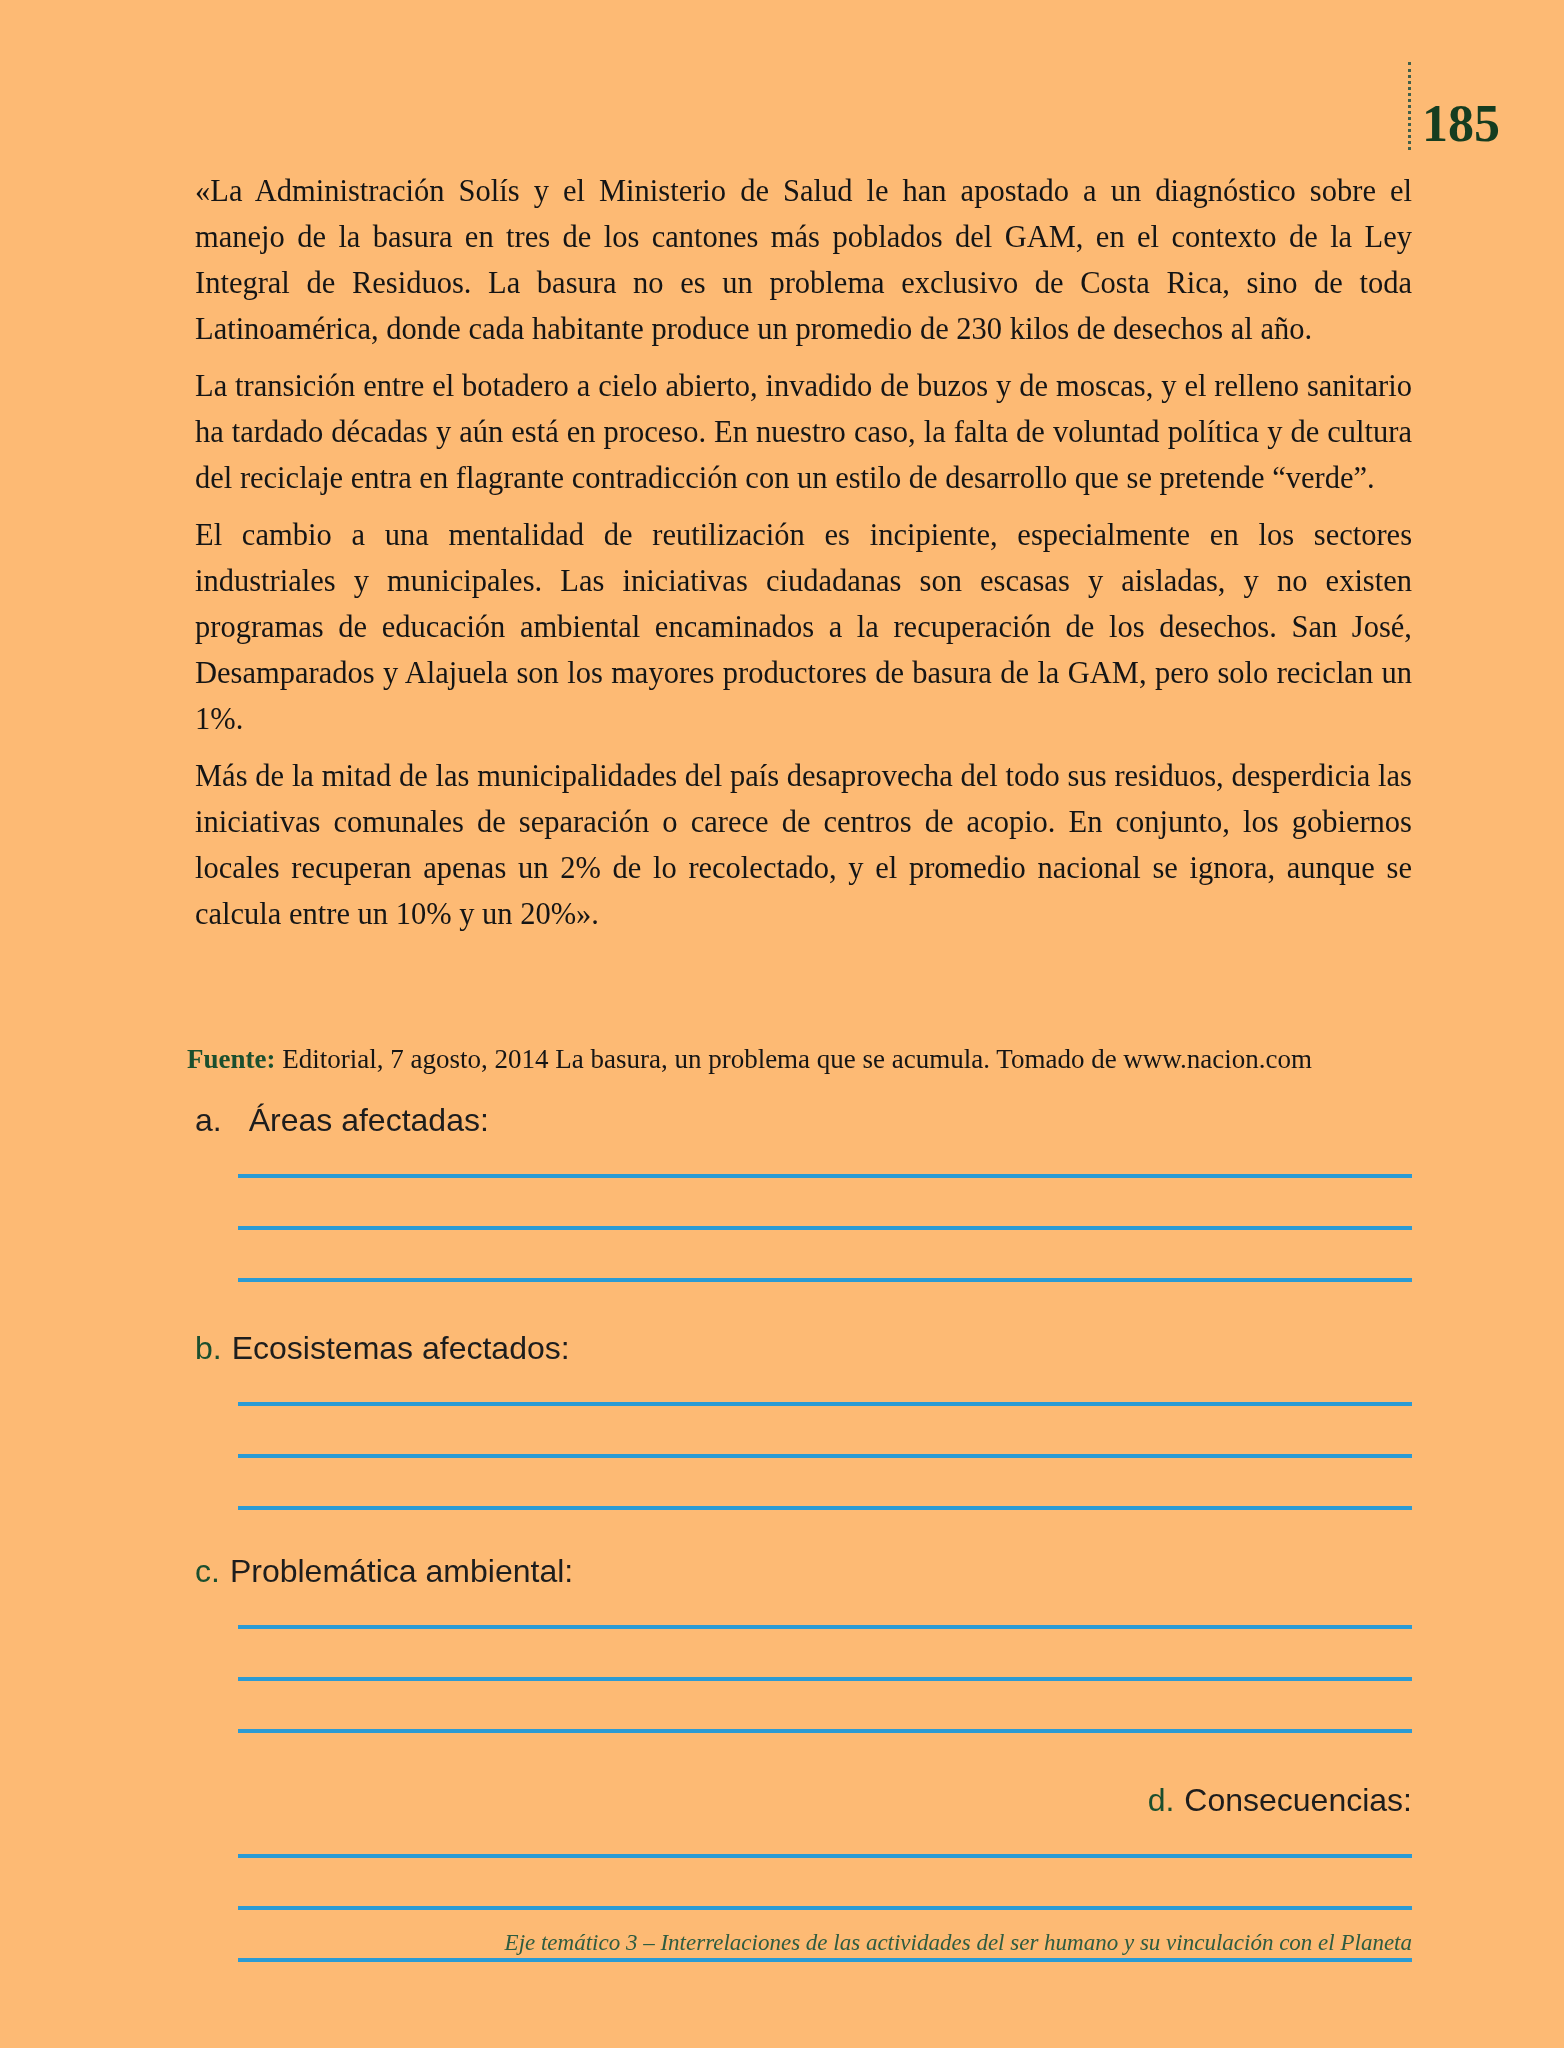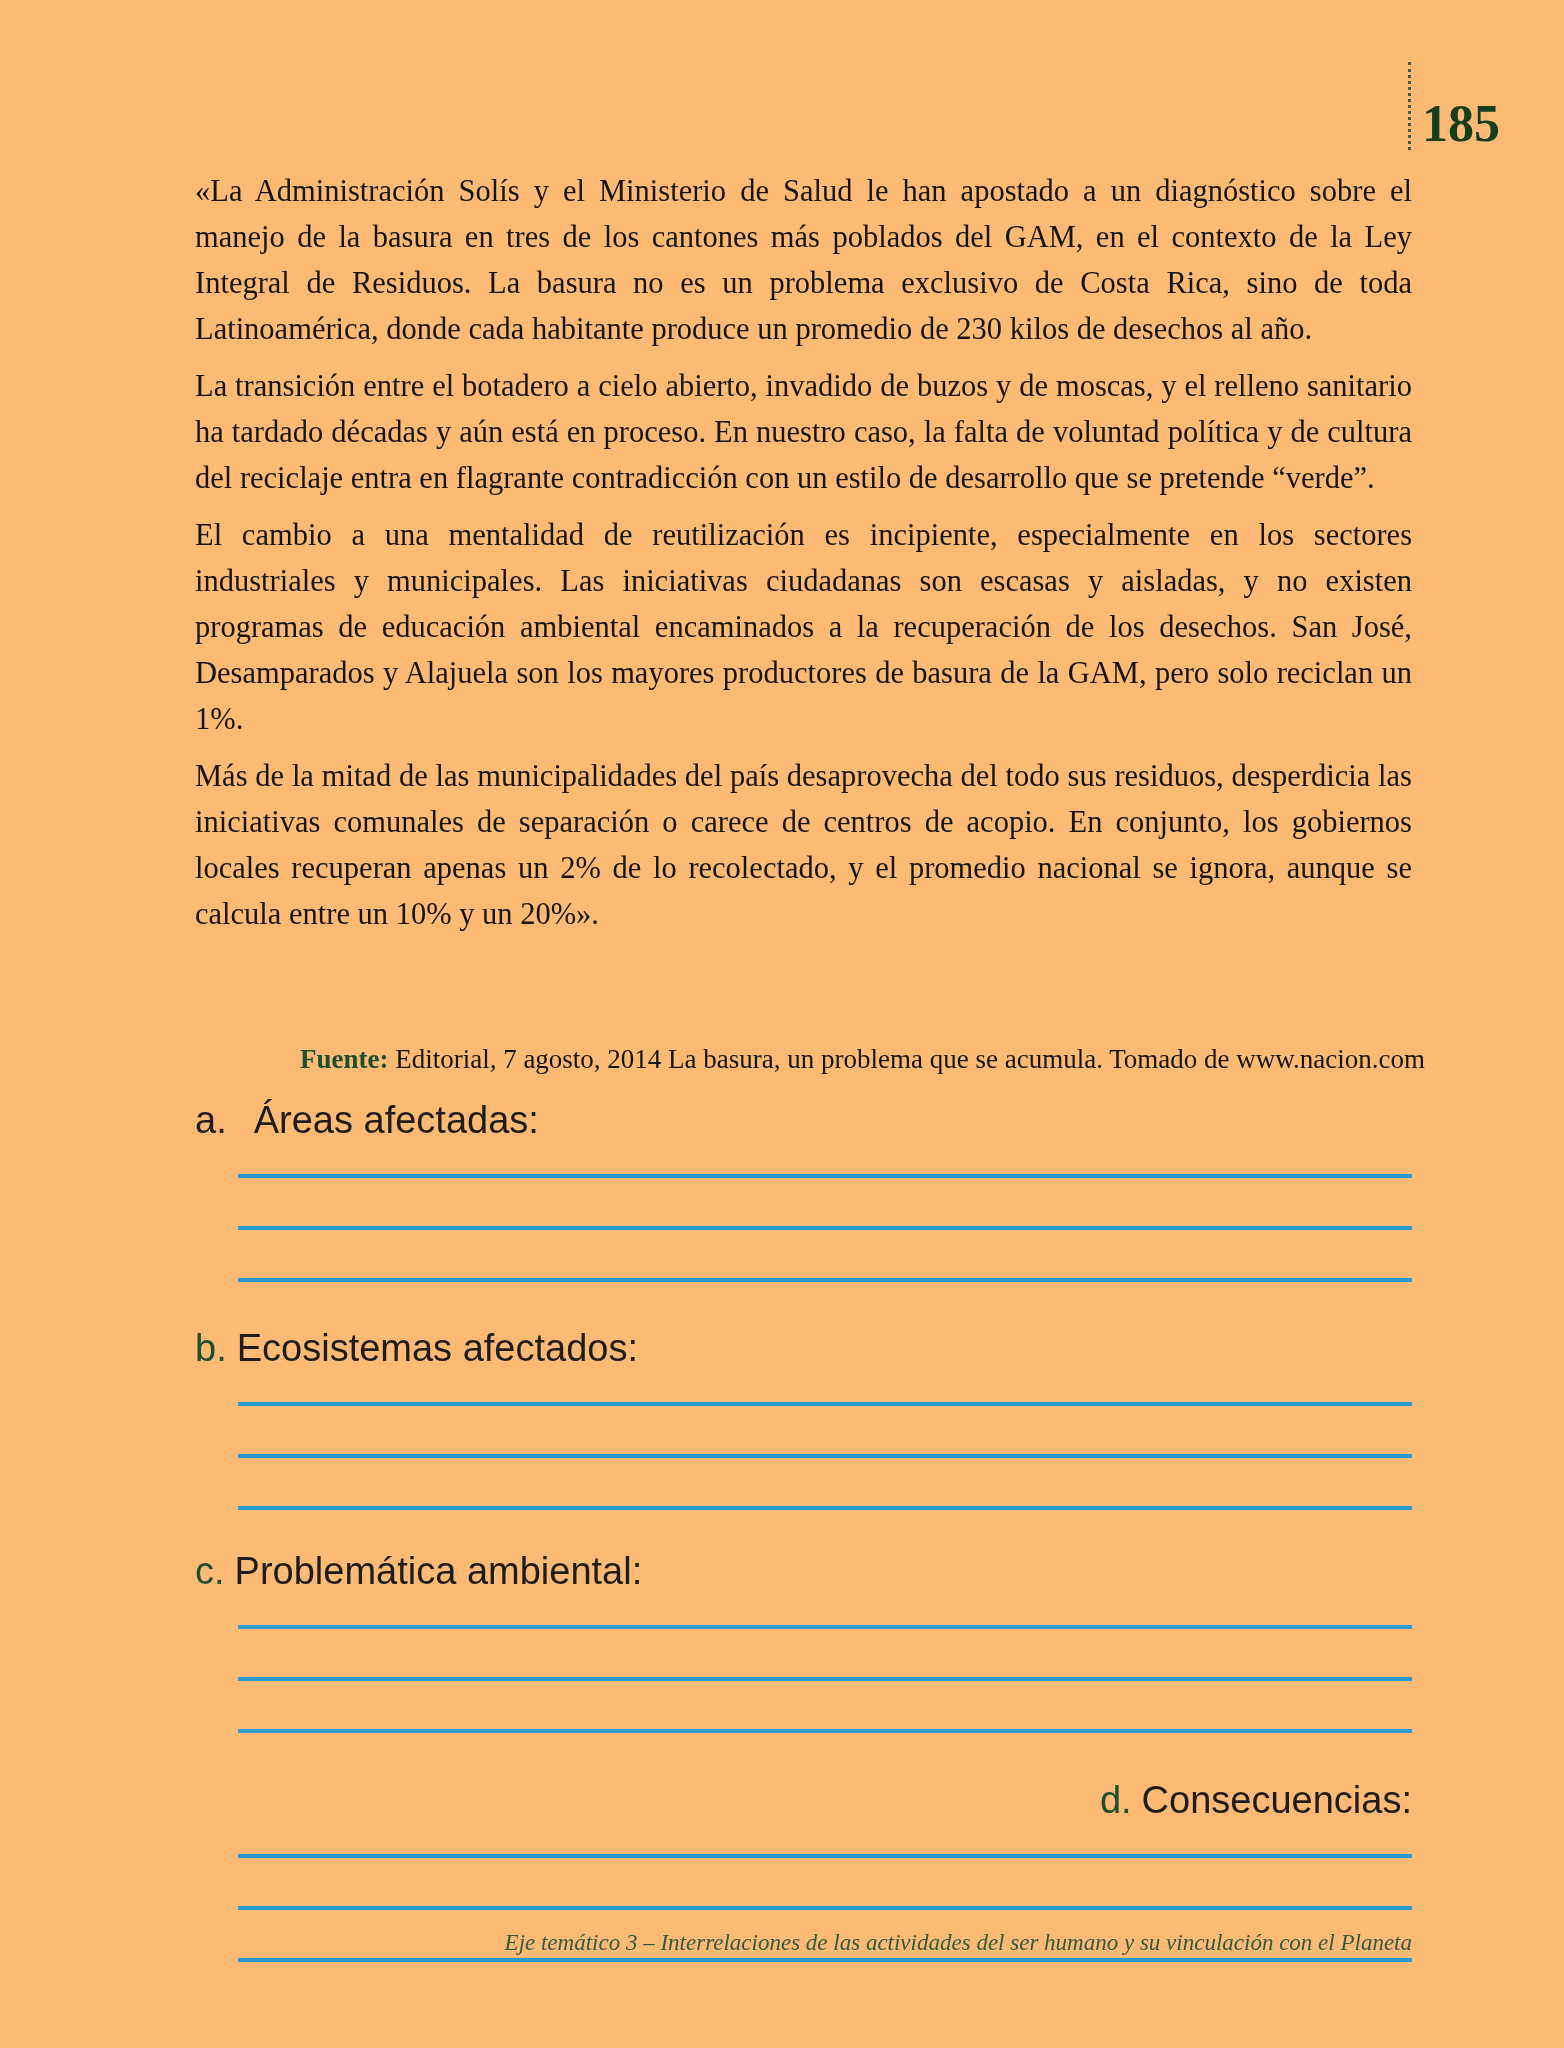--- a/index.html
+++ b/index.html
@@ -30,35 +30,35 @@
   .content {
     position: absolute; top: 168px; left: 195px; width: 1217px;
   }
   .para {
     margin: 0 0 11px 0;
     font-size: 30.5px; line-height: 46px;
     color: #151515;
     text-align: justify;
   }
   .source {
-    position: absolute; top: 1042px; left: 195px; width: 1230px;
-    font-size: 27px; line-height: 34px; color: #151515; text-align: right;
+    position: absolute; top: 1042px; left: 187px; width: 1230px;
+    font-size: 27px; line-height: 34px; color: #151515;
   }
   .source-label { font-weight: bold; color: #1b4f2e; }
 
   
   .question { position: absolute; left: 195px; width: 1217px; }
   .q-a { top: 1102px; }
   .q-b { top: 1330px; }
   .q-c { top: 1553px; }
   .q-d { top: 1782px; text-align: right; }
   .q-label {
     height: 38px;
     font-family: "Liberation Sans", sans-serif;
-    font-size: 38px; line-height: 36px;
+    font-size: 32px; line-height: 36px;
     color: #1d1d1d;
   }
   .q-letter { color: #1b4f2e; margin-right: 10px; }
   .q-a .q-letter { color: #1f1f1f; margin-right: 27px; }
   .answer-line {
     height: 0;
     border-top: 4px solid #2b9bd4;
     margin-left: 43px;
     margin-top: 48px;
   }

